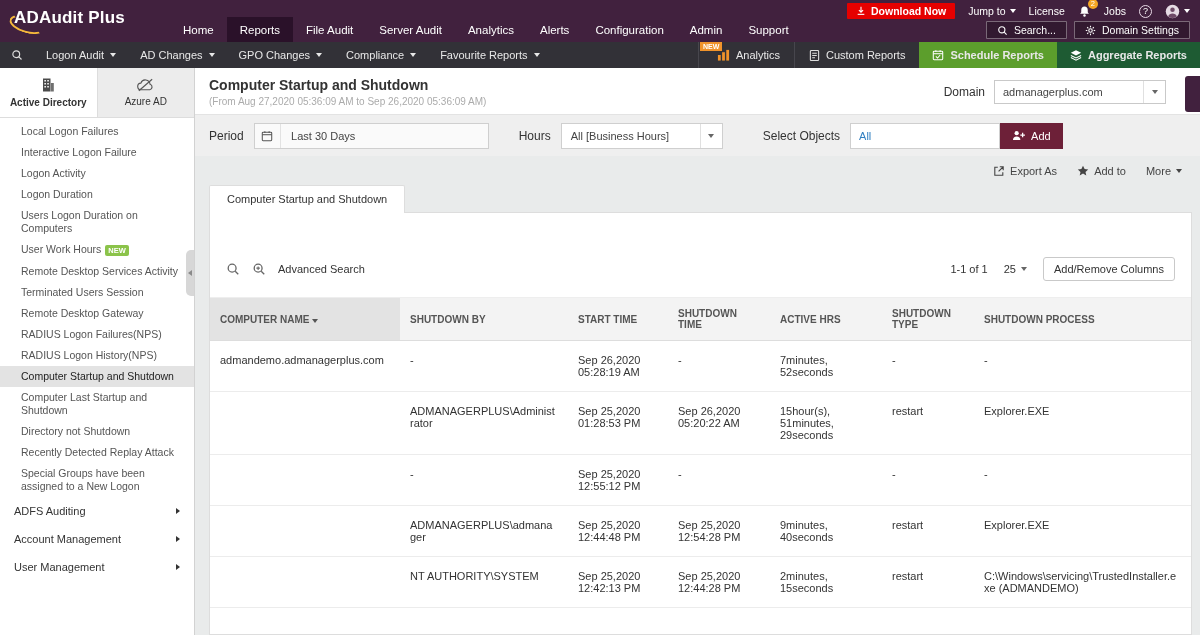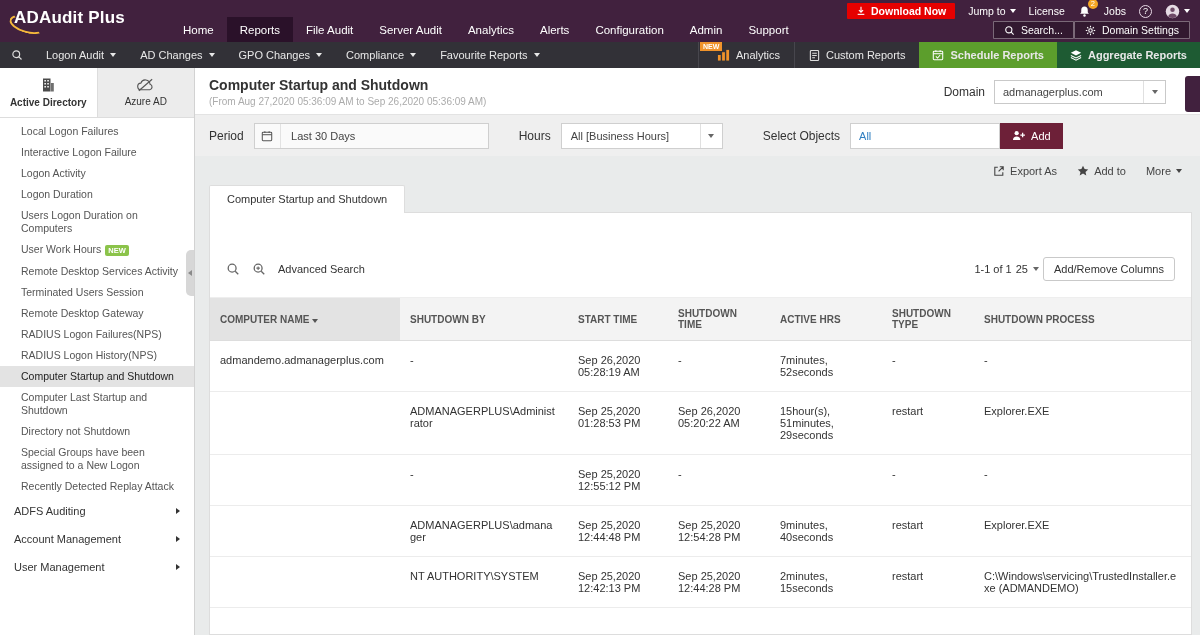--- a/index.html
+++ b/index.html
@@ -13,21 +13,21 @@
   .logo .swoosh { position:absolute; left:-5px; top:8px; width:36px; height:17px; border:2px solid transparent; border-bottom-color:#f6b93b; border-left-color:#f6b93b; border-radius:50%; transform:rotate(16deg); pointer-events:none; }
   .topbar-mini { position:absolute; top:3px; right:10px; display:flex; align-items:center; gap:13px; font-size:10.5px; }
   .download-btn { background:var(--download-red,#e60000); color:#fff; padding:2px 9px; display:flex; align-items:center; gap:5px; border-radius:1px; font-weight:bold; cursor:pointer; }
   .mini-link { display:flex; align-items:center; gap:4px; cursor:pointer; }
   .bell-wrap { position:relative; cursor:pointer; display:flex; }
   .bell-badge { position:absolute; top:-6px; right:-7px; background:#f5a623; color:#fff; font-size:7.5px; min-width:10px; height:10px; line-height:10px; text-align:center; border-radius:50%; padding:0 1px; }
   .help-circle { width:13px; height:13px; border:1px solid #e8d9e6; border-radius:50%; font-size:9px; display:flex; align-items:center; justify-content:center; cursor:pointer; }
   .topnav { position:absolute; left:170px; bottom:0; display:flex; height:25px; font-size:11.5px; }
   .topnav .nav-item { display:flex; align-items:center; padding:0 13px; cursor:pointer; }
   .topnav .nav-item.active { background:var(--brand-bar-active,#2a1129); }
-  .topbar-bottomright { position:absolute; right:10px; bottom:3px; display:flex; font-size:10.5px; }
+  .topbar-bottomright { position:absolute; right:10px; bottom:3px; display:flex; gap:7px; font-size:10.5px; }
   .tb-box { display:flex; align-items:center; gap:6px; border:1px solid rgba(255,255,255,.35); background:rgba(0,0,0,.22); padding:2px 10px; border-radius:1px; cursor:pointer; }
 
   
   .menubar { height:26px; background:var(--menu-bar,#323137); display:flex; align-items:stretch; color:#e8e8e8; font-size:11px; flex:0 0 auto; }
   .mb-search { width:34px; display:flex; align-items:center; justify-content:center; cursor:pointer; }
   .mb-item { display:flex; align-items:center; gap:6px; padding:0 12px; cursor:pointer; }
   .caret { width:0; height:0; border-left:3.5px solid transparent; border-right:3.5px solid transparent; border-top:4px solid currentColor; display:inline-block; }
   .caret.right { border:none; border-top:3.5px solid transparent; border-bottom:3.5px solid transparent; border-left:4.5px solid currentColor; }
   .mb-spacer { flex:1; }
   .mb-analytics { position:relative; display:flex; align-items:center; gap:6px; padding:0 14px 0 18px; border-left:1px solid #47464d; cursor:pointer; }
@@ -79,21 +79,21 @@
   .action-link { display:flex; align-items:center; gap:5px; cursor:pointer; }
 
   .tab-strip { padding:2px 0 0 14px; flex:0 0 auto; }
   .content-tab { display:inline-block; background:#fff; border:1px solid #ddd; border-bottom:none; padding:7px 17px 8px; font-size:11px; color:#333; position:relative; z-index:2; margin-bottom:-1px; border-radius:2px 2px 0 0; cursor:pointer; }
 
   .card { flex:1; background:#fff; border:1px solid #ddd; margin:0 8px 0 14px; min-height:0; position:relative; z-index:1; overflow:hidden; }
   .card-toolbar { display:flex; align-items:center; padding:44px 16px 10px; }
   .tool-left { display:flex; align-items:center; gap:12px; color:#555; }
   .tool-left .micon { cursor:pointer; display:flex; }
   .adv-label { font-size:11px; color:#333; cursor:pointer; }
-  .tool-right { margin-left:auto; display:flex; align-items:center; gap:4px; font-size:11px; color:#333; }
+  .tool-right { margin-left:auto; display:flex; align-items:center; gap:16px; font-size:11px; color:#333; }
   .pagesize { display:flex; align-items:center; gap:5px; cursor:pointer; }
   .addremove-btn { border:1px solid #c9c9c9; background:#fff; border-radius:3px; padding:5px 10px; font-size:11px; color:#333; cursor:pointer; font-family:inherit;text-align:center; }
 
   table.report { width:100%; border-collapse:collapse; margin-top:6px; table-layout:fixed; }
   table.report th { background:#f3f3f3; text-align:left; font-size:10px; color:#555; padding:10px 10px; border-bottom:1px solid #ddd; border-top:1px solid #eee; font-weight:bold; vertical-align:middle; }
   table.report th.sorted { background:#e3e3e3; cursor:pointer; }
   table.report td { font-size:11px; color:#333; padding:13px 10px; border-bottom:1px solid #ececec; vertical-align:top; overflow-wrap:break-word; }
 </style>
 </head>
 <body>
@@ -300,22 +300,22 @@
         <div class="side-item"><span>Users Logon Duration on Computers</span></div>
         <div class="side-item"><span>User Work Hours</span><span class="side-badge">NEW</span></div>
         <div class="side-item"><span>Remote Desktop Services Activity</span></div>
         <div class="side-item"><span>Terminated Users Session</span></div>
         <div class="side-item"><span>Remote Desktop Gateway</span></div>
         <div class="side-item"><span>RADIUS Logon Failures(NPS)</span></div>
         <div class="side-item"><span>RADIUS Logon History(NPS)</span></div>
         <div class="side-item selected"><span>Computer Startup and Shutdown</span></div>
         <div class="side-item"><span>Computer Last Startup and Shutdown</span></div>
         <div class="side-item"><span>Directory not Shutdown</span></div>
+        <div class="side-item"><span>Recently Detected Replay Attack</span></div>
         <div class="side-item"><span>Special Groups have been assigned to a New Logon</span></div>
-        <div class="side-item"><span>Recently Detected Replay Attack</span></div>
 
         <div class="side-group">
             <span>ADFS Auditing</span>
             <span class="caret right"></span>
           </div>
         <div class="side-group">
             <span>Account Management</span>
             <span class="caret right"></span>
           </div>
         <div class="side-group">

